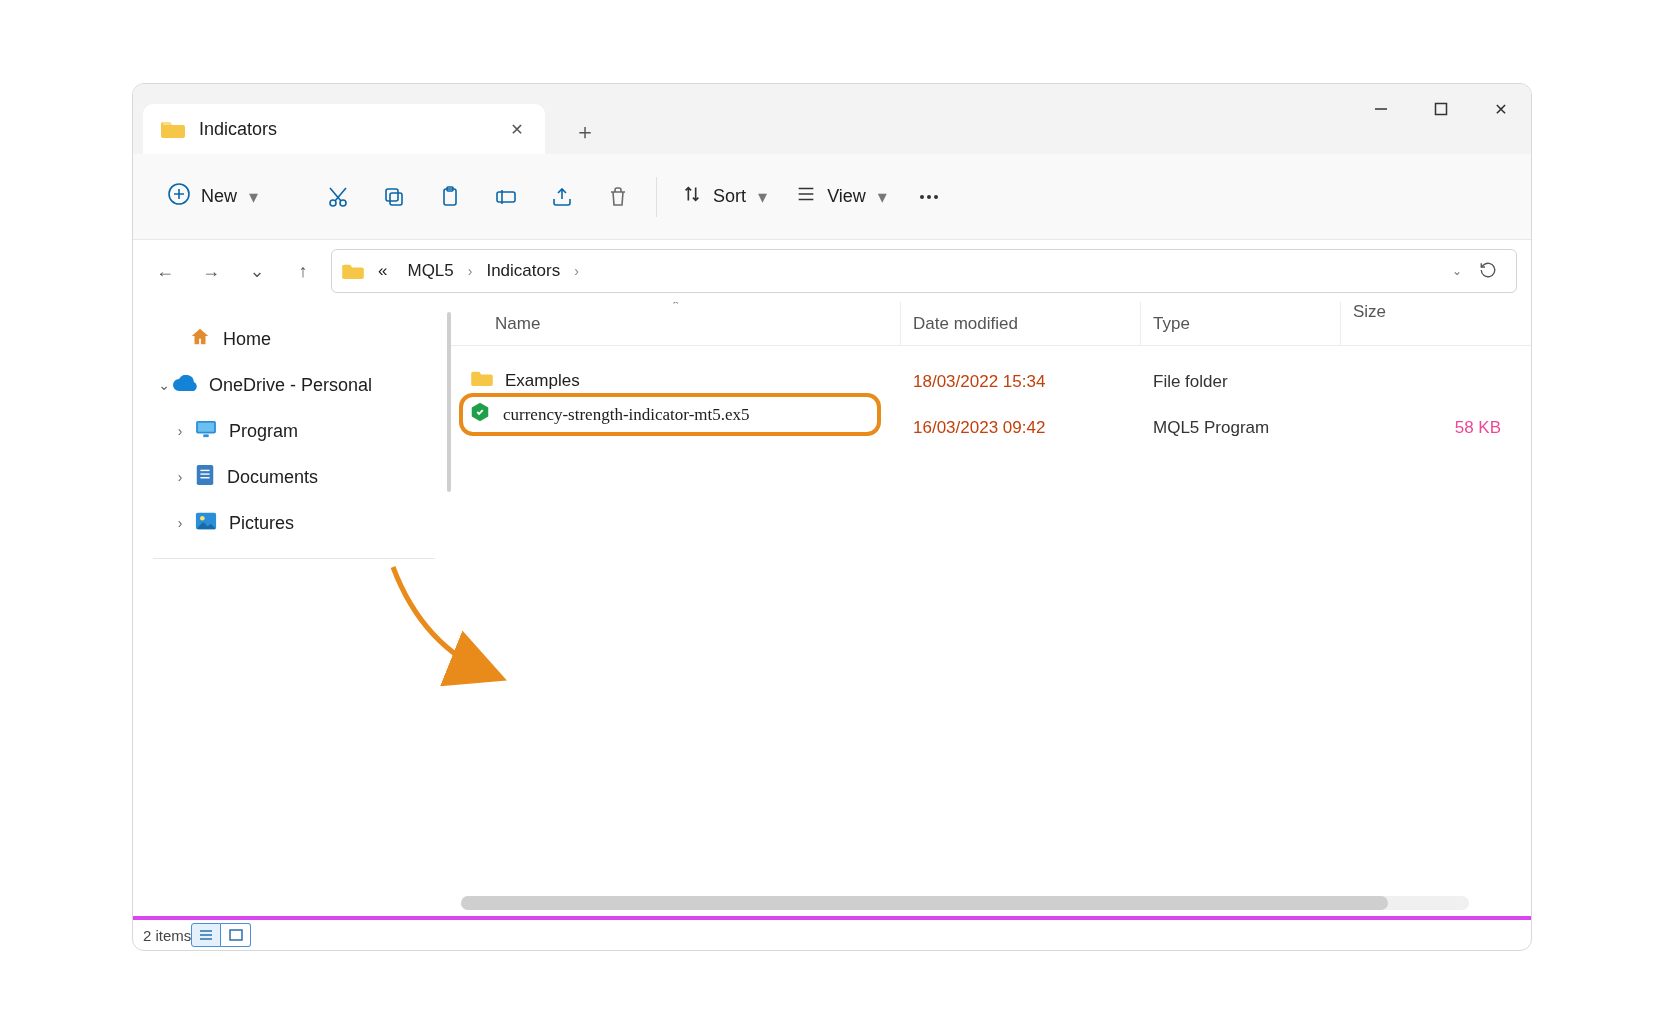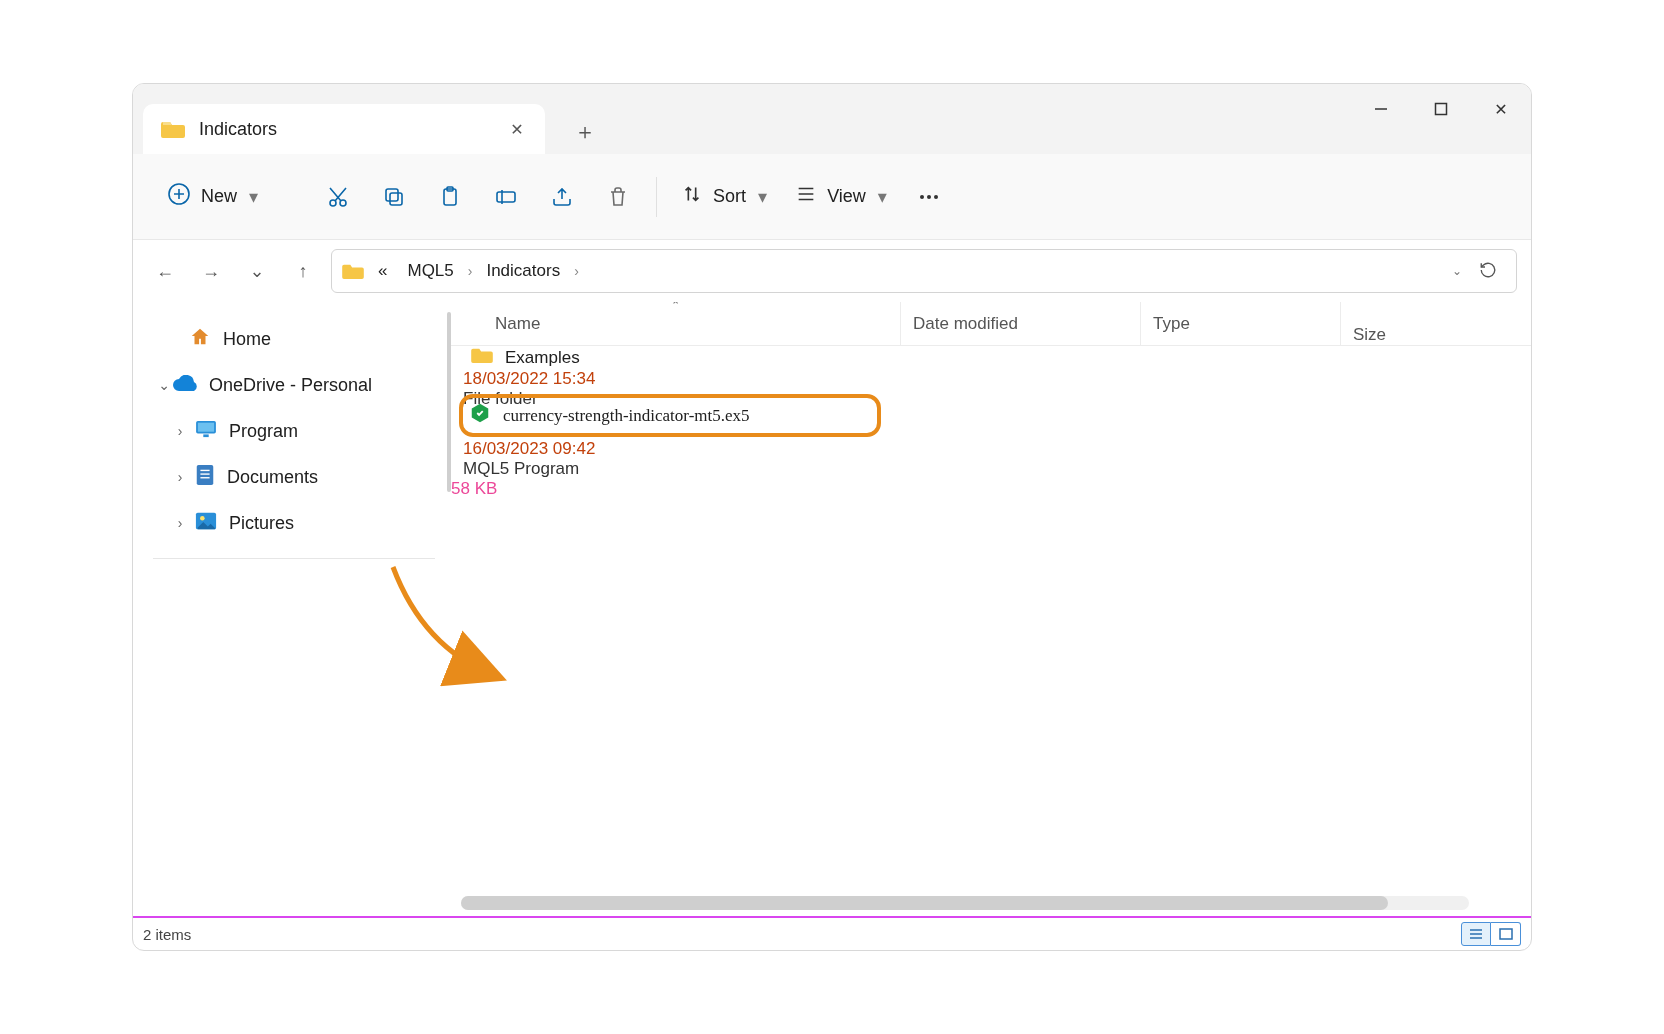--- a/index.html
+++ b/index.html
@@ -163,25 +163,25 @@
     padding-top: 0;
   }
   .cols {
     display: flex; height: 44px; border-bottom: 1px solid #ececec;
     color: #555; font-size: 17px; align-items: center;
     position: relative;
   }
   .col-name { width: 450px; padding-left: 44px; border-right: 1px solid #ececec; height: 100%; display:flex; align-items:center; position: relative; }
   .col-date { width: 240px; padding-left: 12px; border-right: 1px solid #ececec; height:100%; display:flex; align-items:center; }
   .col-type { width: 200px; padding-left: 12px; border-right: 1px solid #ececec; height:100%; display:flex; align-items:center; }
-  .col-size { flex: 1; padding-left: 12px; height:100%; display:flex; align-items:flex-end; }
+  .col-size { flex: 1; padding-left: 12px; height:100%; display:flex; align-items:flex-start; }
   .sort-ind { position: absolute; left: 50%; top: -3px; transform: translateX(-50%); font-size: 11px; color: #777; }
 
   .row {
-    display: flex; height: 46px; align-items: flex-start; font-size: 17px; flex-direction: column;
+    display: flex; height: 46px; align-items: flex-end; font-size: 17px;
   }
   .cell-name { width: 450px; padding-left: 20px; display:flex; align-items:center; gap: 12px; }
   .cell-date { width: 240px; padding-left: 12px; color: #c2410c; }
   .cell-type { width: 200px; padding-left: 12px; color: #333; }
   .cell-size { flex: 1; padding-right: 30px; text-align: right; color: #ec4899; }
 
   .highlight-wrap {
     border: 4px solid #e88b1a;
     border-radius: 14px;
     padding: 4px 6px;
@@ -197,23 +197,23 @@
     position: absolute; left: 10px; right: 62px; bottom: 6px; height: 14px;
     background: #f0f0f0; border-radius: 7px;
   }
   .hscroll .thumb {
     position: absolute; left: 0; top: 0; height: 100%; width: 92%;
     background: #cfcfcf; border-radius: 7px;
   }
 
   
   .statusbar {
-    height: 34px; border-top: 2px solid #d946ef;
+    height: 34px; border-top: 4px solid #d946ef;
     display: flex; align-items: center; padding: 0 10px;
-    font-size: 15px; color: #444; justify-content: space-between;
+    font-size: 15px; color: #444; 
   }
   .view-toggles { display: flex; gap: 0; }
   .vt {
     width: 30px; height: 24px; border: 1px solid #4a90d9;
     display: flex; align-items: center; justify-content: center;
     font-size: 14px;
   }
   .vt.active { background: #e4f1fb; }
   .vt:first-child { border-radius: 3px 0 0 3px; }
   .vt:last-child { border-radius: 0 3px 3px 0; border-left: none; }

